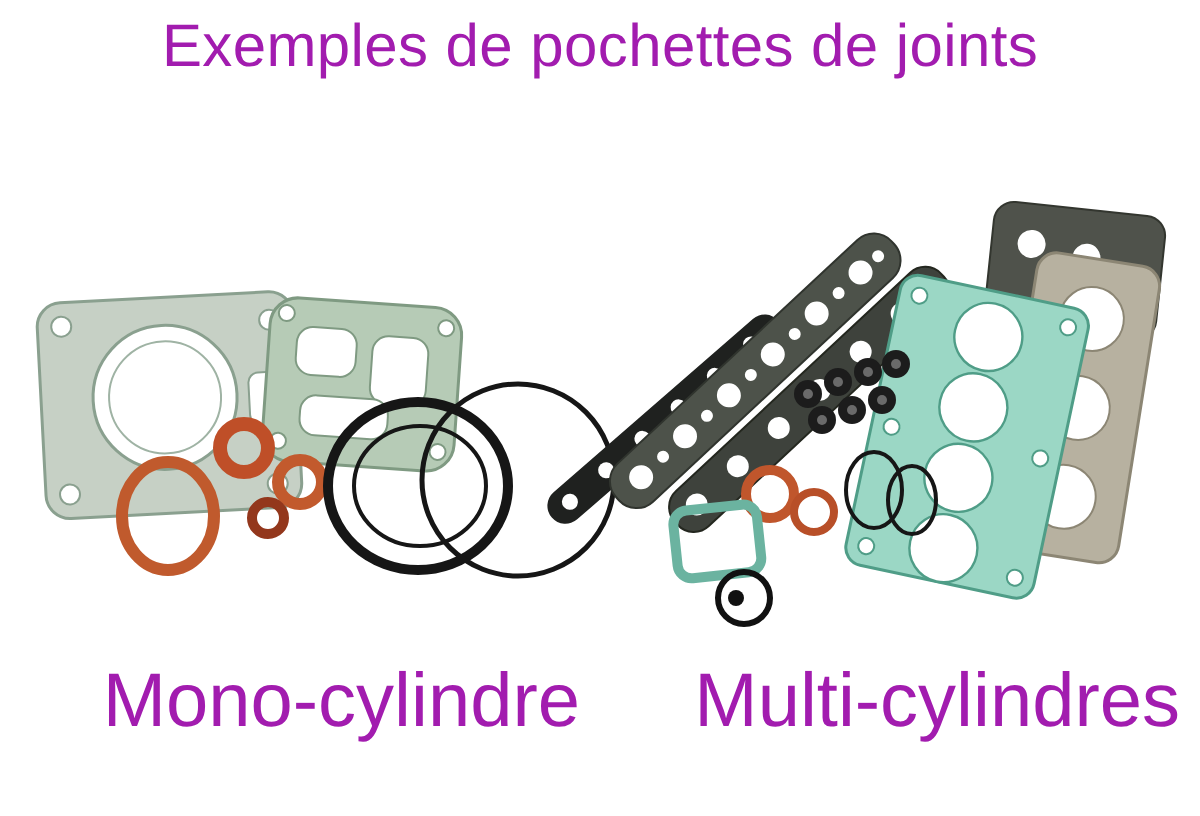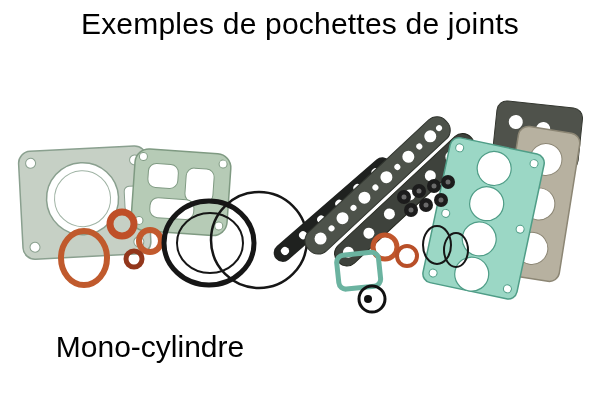--- a/index.html
+++ b/index.html
@@ -4,21 +4,21 @@
 <style>
   html, body { margin: 0; padding: 0; }
   body { background: #ffffff; }
   .stage {
     position: relative;
     width: 600px;
     height: 408px;
     background: #ffffff;
     overflow: hidden;
     font-family: "Liberation Sans", sans-serif;
-    color: #000000;
+    color: #a21caf;
     text-decoration: underline;
   }
   .photo-svg {
     position: absolute;
     left: 0;
     top: 0;
     width: 600px;
     height: 408px;
   }
   .title {
@@ -29,23 +29,23 @@
     margin: 0;
     text-align: center;
     font-size: 30px;
     font-weight: 400;
     line-height: 36px;
     letter-spacing: 0.2px;
   }
   .caption {
     position: absolute;
     top: 330px;
-    font-size: 30px;
+    font-size: 38px;
     font-weight: 400;
-    text-align: center;
+    text-align: right;
   }
   .caption-left  { left: 10px;  width: 280px; }
   .caption-right { left: 310px; width: 280px; }
 </style>
 </head>
 <body>
 
 <div class="stage">
 
   <svg class="photo-svg" viewBox="0 0 600 408" xmlns="http://www.w3.org/2000/svg">
@@ -182,14 +182,15 @@
         <circle cx="368" cy="299" r="4" fill="#111111"></circle>
       </g>
     </g>
   </svg>
 
   <h1 class="title">
     <span>Exemples de pochettes de joints</span><br>
   </h1>
 
   <div class="caption caption-left">Mono-cylindre</div>
+  <div class="caption caption-right">Multi-cylindres</div>
 
 </div>
 
 </body></html>

